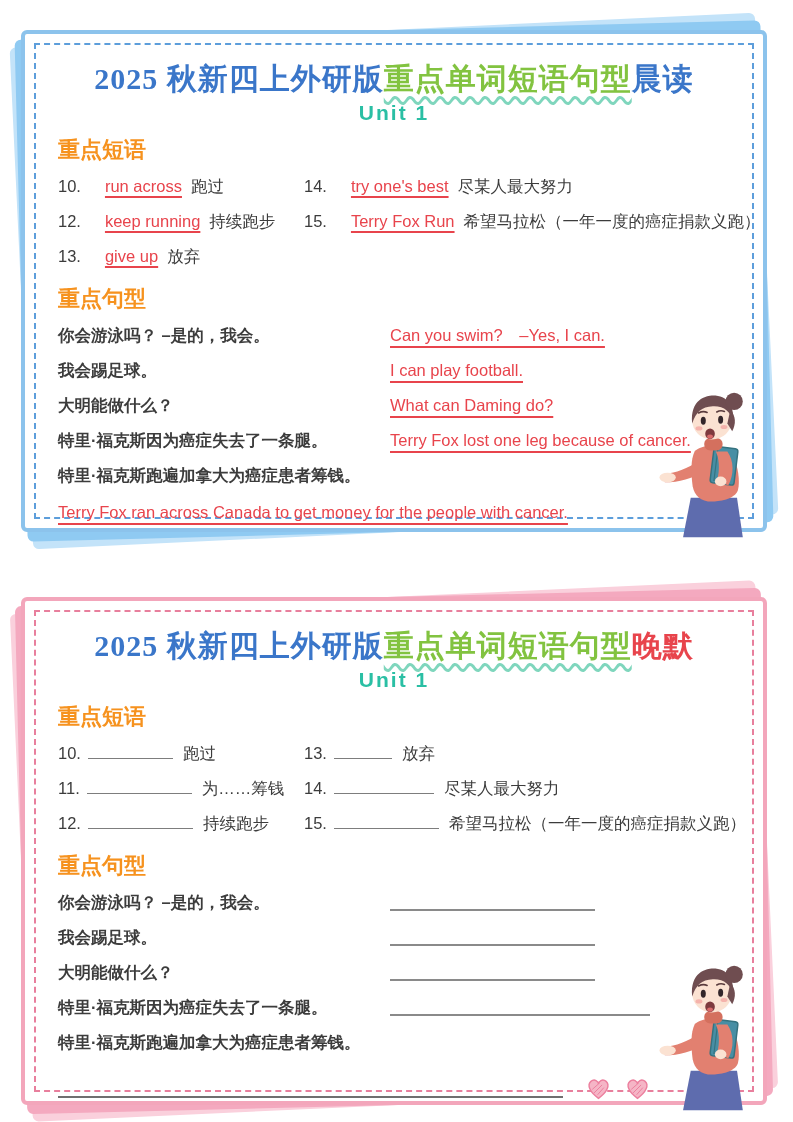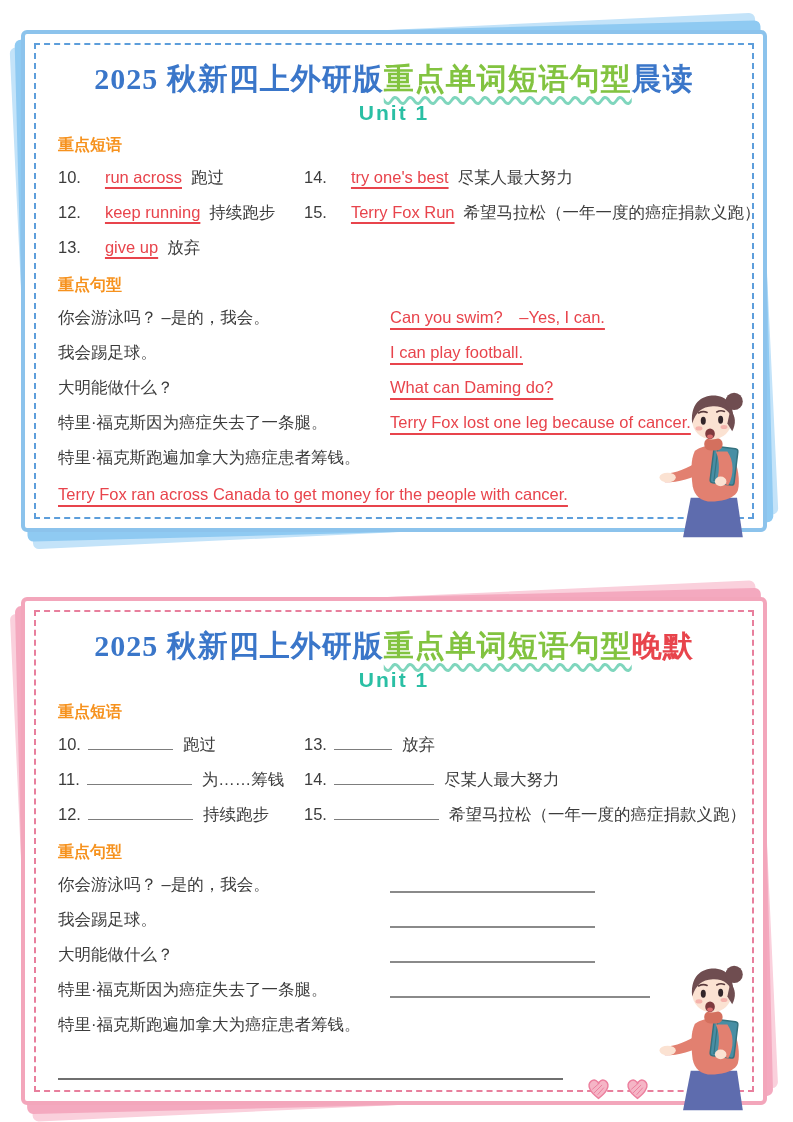--- a/index.html
+++ b/index.html
@@ -28,35 +28,35 @@
   #card2 .frame { border-color:#e87f9d; }
 
   .title { text-align:center; font-size:30px; font-weight:bold; letter-spacing:1px;
            margin:8px 0 0 0; white-space:nowrap; }
   .t-blue  { color:#3a76c9;font-family:Liberation Serif, serif; }
   .t-green { color:#82c340; text-decoration-line:underline; text-decoration-style:wavy;
              text-decoration-color:#7fd6bd; text-decoration-thickness:2.5px; text-underline-offset:7px; }
   .t-red   { color:#e8444c; }
   .unit { text-align:center; color:#2abfa4; font-weight:bold; font-size:21px;
           letter-spacing:2px; margin:1px 0 0 0; }
-  .sec-heading { color:#f6921e; font-weight:bold; font-size:16px; margin:10px 0 4px 0; }
+  .sec-heading { color:#f6921e; font-weight:bold; font-size:22px; margin:10px 0 4px 0; }
 
   .phrase-grid { display:grid; grid-template-columns:246px 1fr; grid-auto-flow:column;
                  grid-template-rows:repeat(3,35px); align-items:center; font-size:16.5px; }
   .phrase-row { white-space:nowrap; }
   .num { margin-right:7px; }
   .en-phrase { color:#e8444c; text-decoration:underline; text-decoration-thickness:1.5px;
                text-underline-offset:4px; margin-right:9px;margin-left:17px; }
   .blank { display:inline-block; border-bottom:1.8px solid #7d7d7d; height:13px;
            vertical-align:baseline; margin-right:10px; }
   .w85{width:85px} .w105{width:105px} .w58{width:58px} .w100{width:100px}
 
   .sent-row { display:grid; grid-template-columns:332px 1fr; height:35px;
               align-items:center; font-size:16.5px; }
-  .sent-zh { white-space:nowrap; }
+  .sent-zh { white-space:nowrap;font-weight:bold; }
   .sent-en { color:#e8444c; text-decoration:underline; text-decoration-thickness:1.5px;
              text-underline-offset:5px; justify-self:start; white-space:nowrap; }
   .sent-blank { border-bottom:2px solid #8a8a8a; height:14px; align-self:center; }
   .sb205{width:205px} .sb260{width:260px}
 
   .long-sentence { color:#e8444c; font-size:16.5px; text-decoration:underline;
                    text-decoration-thickness:1.5px; text-underline-offset:5px; margin-top:10px;
                    white-space:nowrap; }
   .long-blank { width:505px; border-bottom:2px solid #6f6f6f; height:14px; margin-top:22px; }
 

